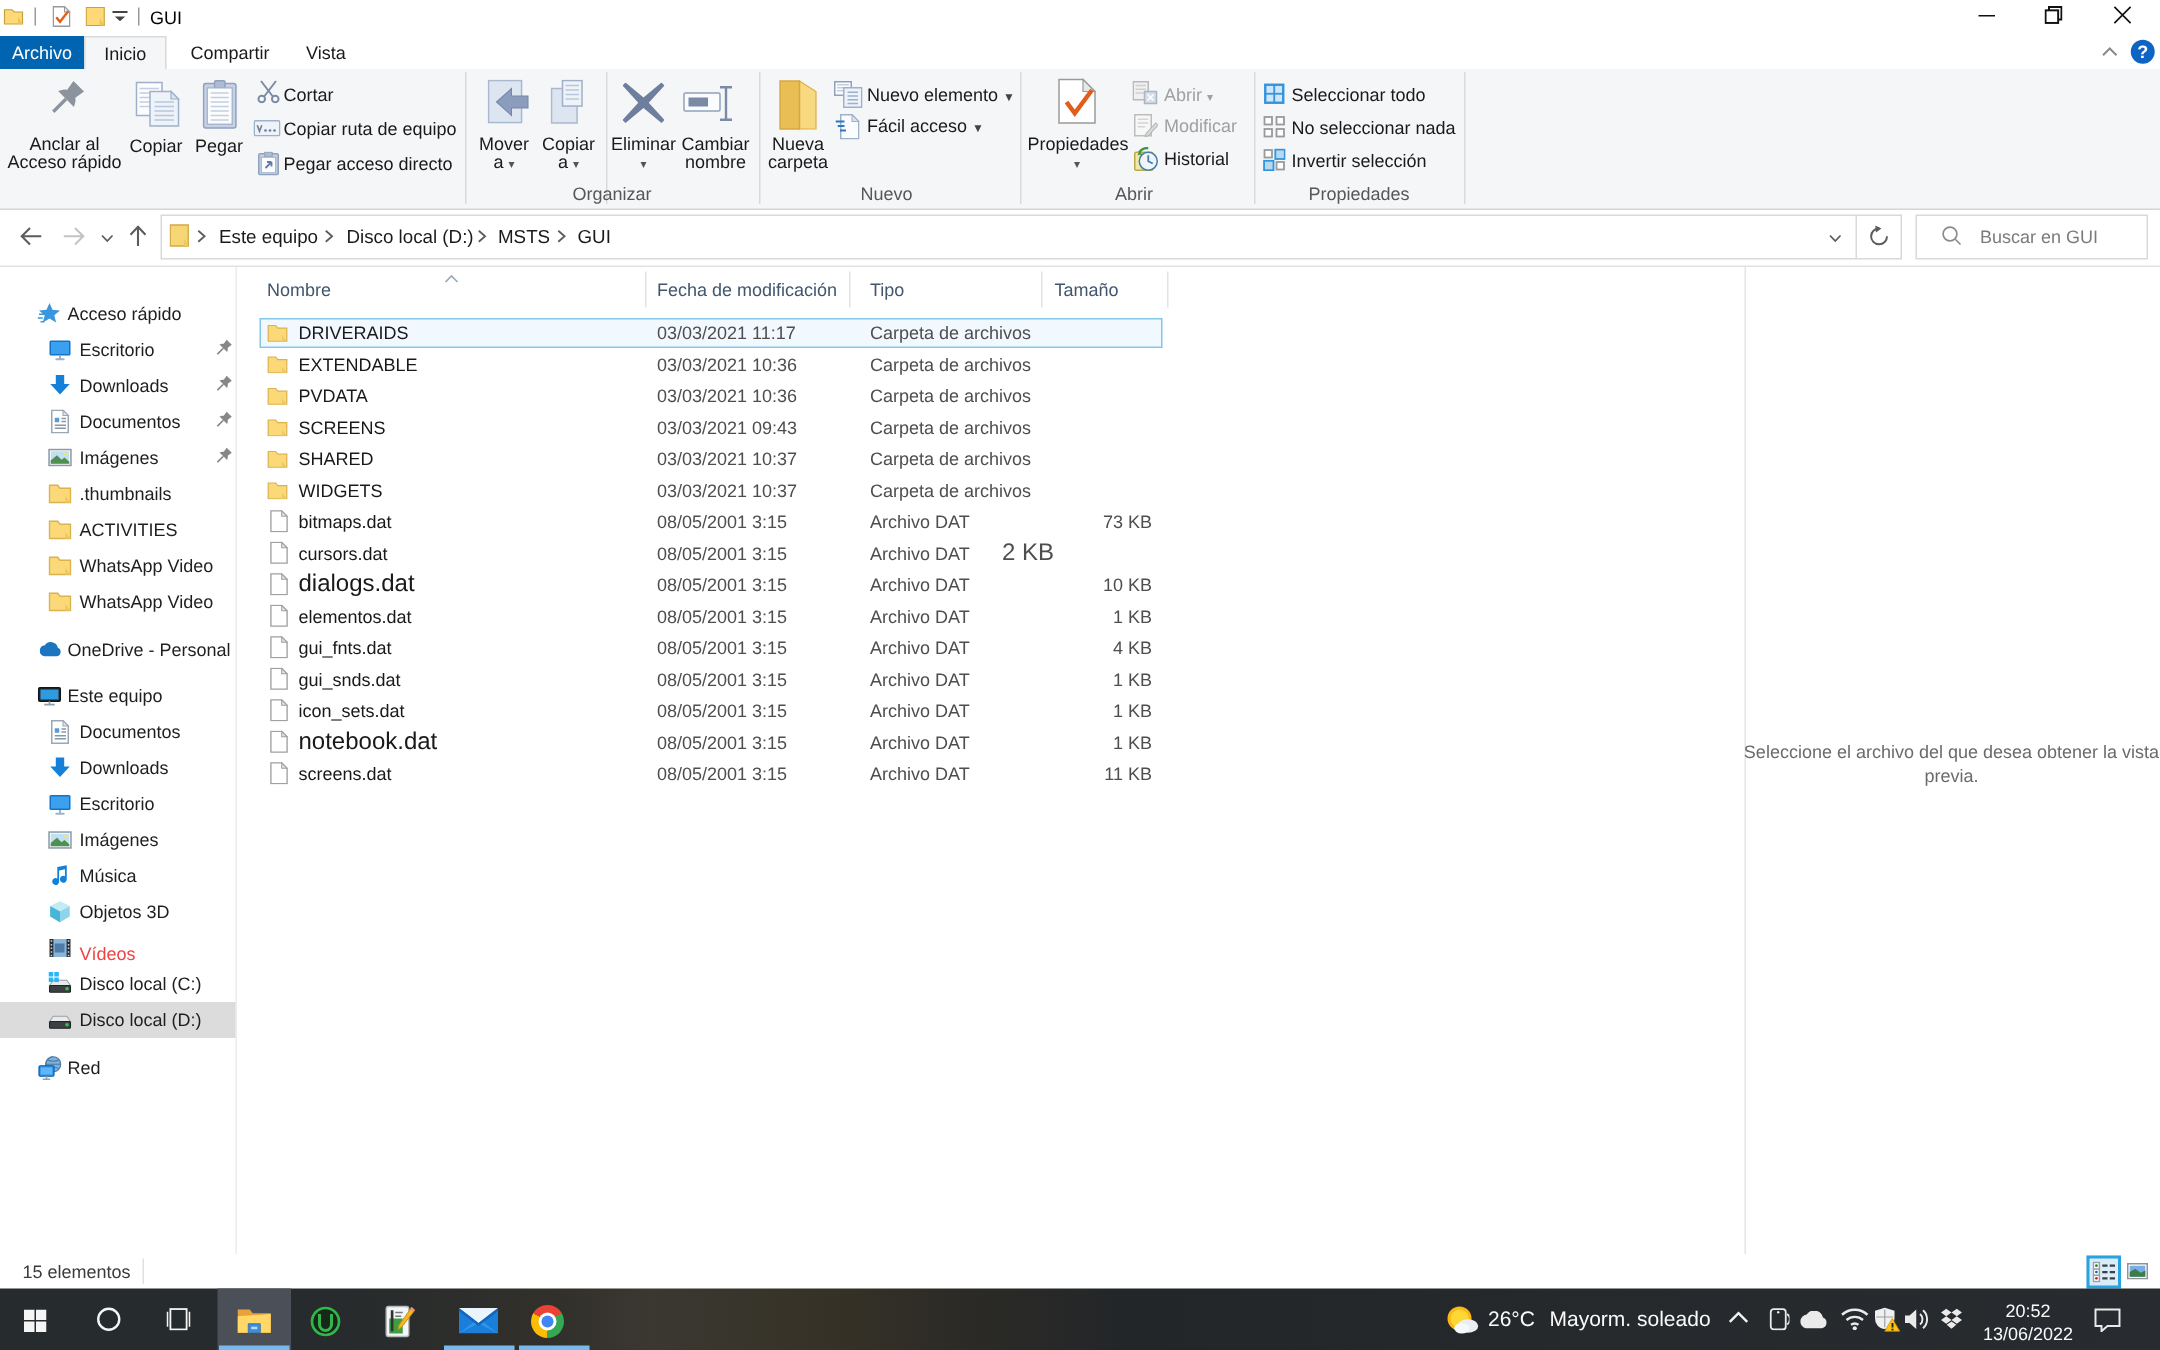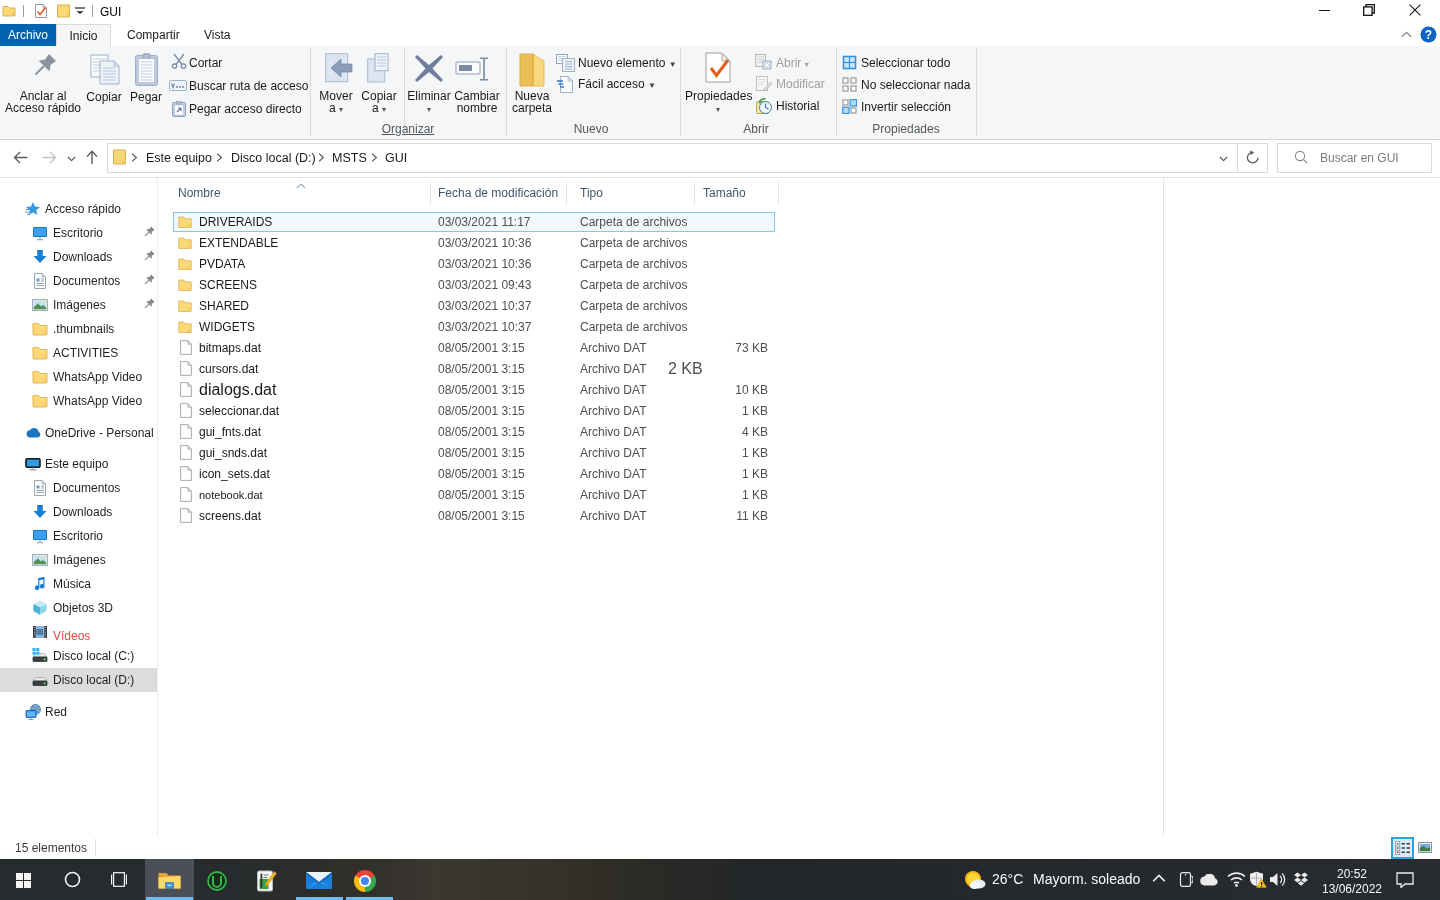--- a/index.html
+++ b/index.html
@@ -96,21 +96,21 @@
         </g>
       </svg>
     <div class="abs" style="left:189px;top:10px;">Cortar</div>
     <svg class="abs" style="left:169px;top:34px;" width="18" height="11" viewBox="0 0 18 11">
         <rect x="0.5" y="0.5" width="17" height="10" rx="1" fill="#eef2f9" stroke="#9fb0ca"></rect>
         <path d="M2.5 3.5 L4 7.5 L5.5 3.5" fill="none" stroke="#6f7f9b" stroke-width="1.1"></path>
         <circle cx="8" cy="7" r="0.9" fill="#6f7f9b"></circle>
         <circle cx="11" cy="7" r="0.9" fill="#6f7f9b"></circle>
         <circle cx="14" cy="7" r="0.9" fill="#6f7f9b"></circle>
       </svg>
-    <div class="abs" style="left:189px;top:33px;">Buscar ruta de acceso</div>
+    <div class="abs" style="left:189px;top:33px;">Copiar ruta de equipo</div>
     <svg class="abs" style="left:172px;top:55px;" width="14" height="16" viewBox="0 0 14 16">
         <rect x="0.5" y="1.5" width="13" height="14" rx="1" fill="#c6d2e4" stroke="#8fa1bd"></rect>
         <rect x="4.5" y="0.5" width="5" height="3" fill="#aebbd1" stroke="#8fa1bd" stroke-width="0.7"></rect>
         <rect x="2.2" y="3.8" width="9.6" height="10.4" fill="#fbfcfe" stroke="#9fb0ca" stroke-width="0.7"></rect>
         <path d="M5 11 L9 7 M9 7 L9 10 M9 7 L6 7" stroke="#5f7ba6" stroke-width="1.2" fill="none"></path>
       </svg>
     <div class="abs" style="left:189px;top:56px;">Pegar acceso directo</div>
     <div class="abs" style="left:90px;top:76px;width:126px;text-align:center;color:#54585b;margin-top:20px;">Portapapeles</div>
 
     <svg class="abs" style="left:325px;top:7px;" width="28" height="33" viewBox="0 0 28 33">
@@ -127,21 +127,21 @@
     <svg class="abs" style="left:415px;top:9px;" width="28" height="27" viewBox="0 0 28 27">
         <path d="M2 0 L14 10 L26 0 L28 2 L17.5 13.5 L28 25 L26 27 L14 17 L2 27 L0 25 L10.5 13.5 L0 2 Z" fill="#6d7e9e"></path>
       </svg>
     <div class="abs" style="left:399px;top:44px;width:60px;text-align:center;line-height:12px;">Eliminar<br><span style="font-size:8px;color:#555;">▾</span></div>
     <svg class="abs" style="left:455px;top:11px;" width="36" height="24" viewBox="0 0 36 24">
         <rect x="1" y="5" width="24" height="12" rx="1" fill="#fbfcfe" stroke="#8fa1bd"></rect>
         <rect x="4" y="8" width="13" height="6" fill="#7b8aa5"></rect>
         <path d="M29 2 L29 22 M25 1.2 L33 1.2 M25 22.8 L33 22.8" stroke="#7b8aa5" stroke-width="1.6"></path>
       </svg>
     <div class="abs" style="left:447px;top:44px;width:60px;text-align:center;line-height:12px;">Cambiar<br>nombre</div>
-    <div class="abs" style="left:345px;top:76px;width:126px;text-align:center;color:#54585b;text-decoration:underline;">Organizar</div>
+    <div class="abs" style="left:345px;top:76px;width:126px;text-align:center;color:#54585b;">Organizar</div>
 
     <svg class="abs" style="left:519px;top:7px;" width="26" height="34" viewBox="0 0 26 34">
         <path d="M1 1 L14 1 L14 33 L1 33 Z" fill="#e9bf55"></path>
         <path d="M14 1 L25 8 L25 33 L14 33 Z" fill="#f7d981" stroke="#dfae45" stroke-width="0.8"></path>
         <path d="M1 1 L14 1 L14 33 L1 33 Z" fill="none" stroke="#d8a83e" stroke-width="0.9"></path>
       </svg>
     <div class="abs" style="left:502px;top:44px;width:60px;text-align:center;line-height:12px;">Nueva<br>carpeta</div>
     <svg class="abs" style="left:556px;top:8px;" width="19" height="18" viewBox="0 0 19 18">
         <rect x="0.5" y="0.5" width="11" height="9" fill="#fbfcfe" stroke="#8fa1bd"></rect>
         <path d="M2 2.5h8M2 4.5h8M2 6.5h8" stroke="#c3cede" stroke-width="0.9"></path>
@@ -491,21 +491,21 @@
         <path d="M7.8 0.6 L7.8 4.2 L11.4 4.2 Z" fill="#e4e4e4" stroke="#a0a0a0" stroke-width="0.7"></path>
       </svg>
       <div class="abs" style="left:199px;top:202px;line-height:20px;font-size:16px;color:#191919;">dialogs.dat</div>
       <div class="abs" style="left:438px;top:202px;line-height:20px;font-size:12px;color:#4e4e4e;">08/05/2001 3:15</div>
       <div class="abs" style="left:580px;top:202px;line-height:20px;font-size:12px;color:#4e4e4e;">Archivo DAT</div>
       <div class="abs" style="left:668px;top:202px;width:100px;text-align:right;line-height:20px;font-size:12px;color:#4e4e4e;">10 KB</div>
     <svg class="abs" style="left:180px;top:225px;" width="12" height="15" viewBox="0 0 12 15">
         <path d="M0.6 0.6 L7.8 0.6 L11.4 4.2 L11.4 14.4 L0.6 14.4 Z" fill="#fff" stroke="#a0a0a0" stroke-width="0.9"></path>
         <path d="M7.8 0.6 L7.8 4.2 L11.4 4.2 Z" fill="#e4e4e4" stroke="#a0a0a0" stroke-width="0.7"></path>
       </svg>
-      <div class="abs" style="left:199px;top:223px;line-height:20px;font-size:12px;color:#191919;">seleccionar.dat</div>
+      <div class="abs" style="left:199px;top:223px;line-height:20px;font-size:12px;color:#191919;">elementos.dat</div>
       <div class="abs" style="left:438px;top:223px;line-height:20px;font-size:12px;color:#4e4e4e;">08/05/2001 3:15</div>
       <div class="abs" style="left:580px;top:223px;line-height:20px;font-size:12px;color:#4e4e4e;">Archivo DAT</div>
       <div class="abs" style="left:668px;top:223px;width:100px;text-align:right;line-height:20px;font-size:12px;color:#4e4e4e;">1 KB</div>
     <svg class="abs" style="left:180px;top:246px;" width="12" height="15" viewBox="0 0 12 15">
         <path d="M0.6 0.6 L7.8 0.6 L11.4 4.2 L11.4 14.4 L0.6 14.4 Z" fill="#fff" stroke="#a0a0a0" stroke-width="0.9"></path>
         <path d="M7.8 0.6 L7.8 4.2 L11.4 4.2 Z" fill="#e4e4e4" stroke="#a0a0a0" stroke-width="0.7"></path>
       </svg>
       <div class="abs" style="left:199px;top:244px;line-height:20px;font-size:12px;color:#191919;">gui_fnts.dat</div>
       <div class="abs" style="left:438px;top:244px;line-height:20px;font-size:12px;color:#4e4e4e;">08/05/2001 3:15</div>
       <div class="abs" style="left:580px;top:244px;line-height:20px;font-size:12px;color:#4e4e4e;">Archivo DAT</div>
@@ -523,32 +523,33 @@
         <path d="M7.8 0.6 L7.8 4.2 L11.4 4.2 Z" fill="#e4e4e4" stroke="#a0a0a0" stroke-width="0.7"></path>
       </svg>
       <div class="abs" style="left:199px;top:286px;line-height:20px;font-size:12px;color:#191919;">icon_sets.dat</div>
       <div class="abs" style="left:438px;top:286px;line-height:20px;font-size:12px;color:#4e4e4e;">08/05/2001 3:15</div>
       <div class="abs" style="left:580px;top:286px;line-height:20px;font-size:12px;color:#4e4e4e;">Archivo DAT</div>
       <div class="abs" style="left:668px;top:286px;width:100px;text-align:right;line-height:20px;font-size:12px;color:#4e4e4e;">1 KB</div>
     <svg class="abs" style="left:180px;top:309px;" width="12" height="15" viewBox="0 0 12 15">
         <path d="M0.6 0.6 L7.8 0.6 L11.4 4.2 L11.4 14.4 L0.6 14.4 Z" fill="#fff" stroke="#a0a0a0" stroke-width="0.9"></path>
         <path d="M7.8 0.6 L7.8 4.2 L11.4 4.2 Z" fill="#e4e4e4" stroke="#a0a0a0" stroke-width="0.7"></path>
       </svg>
-      <div class="abs" style="left:199px;top:307px;line-height:20px;font-size:11px;color:#191919;">notebook.dat</div>
+      <div class="abs" style="left:199px;top:307px;line-height:20px;font-size:16px;color:#191919;">notebook.dat</div>
       <div class="abs" style="left:438px;top:307px;line-height:20px;font-size:12px;color:#4e4e4e;">08/05/2001 3:15</div>
       <div class="abs" style="left:580px;top:307px;line-height:20px;font-size:12px;color:#4e4e4e;">Archivo DAT</div>
       <div class="abs" style="left:668px;top:307px;width:100px;text-align:right;line-height:20px;font-size:12px;color:#4e4e4e;">1 KB</div>
     <svg class="abs" style="left:180px;top:330px;" width="12" height="15" viewBox="0 0 12 15">
         <path d="M0.6 0.6 L7.8 0.6 L11.4 4.2 L11.4 14.4 L0.6 14.4 Z" fill="#fff" stroke="#a0a0a0" stroke-width="0.9"></path>
         <path d="M7.8 0.6 L7.8 4.2 L11.4 4.2 Z" fill="#e4e4e4" stroke="#a0a0a0" stroke-width="0.7"></path>
       </svg>
       <div class="abs" style="left:199px;top:328px;line-height:20px;font-size:12px;color:#191919;">screens.dat</div>
       <div class="abs" style="left:438px;top:328px;line-height:20px;font-size:12px;color:#4e4e4e;">08/05/2001 3:15</div>
       <div class="abs" style="left:580px;top:328px;line-height:20px;font-size:12px;color:#4e4e4e;">Archivo DAT</div>
       <div class="abs" style="left:668px;top:328px;width:100px;text-align:right;line-height:20px;font-size:12px;color:#4e4e4e;">11 KB</div>
+    <div class="abs" style="left:1162px;top:315px;width:278px;text-align:center;font-size:12px;line-height:16px;color:#6b6b6b;white-space:nowrap;">Seleccione el archivo del que desea obtener la vista<br>previa.</div>
   </div>
 
   <div class="abs" id="status" style="left:0;top:836px;width:1304px;height:23px;background:#fff;">
     <div class="abs" style="left:15px;top:5px;font-size:12px;color:#3b3b3b;">15 elementos</div>
     <div class="abs" style="left:95px;top:3px;width:1px;height:17px;background:#e0e0e0;"></div>
     <div class="abs" style="left:1391px;top:1px;width:23px;height:22px;background:#d8ecf9;border:2px solid #2aa2e0;"></div>
     <svg class="abs" style="left:1395px;top:5px;" width="15" height="14" viewBox="0 0 15 14">
         <rect x="0.6" y="0.6" width="4" height="12.8" fill="#fff" stroke="#9aa0a6" stroke-width="1"></rect>
         <path d="M0.6 5 L4.6 5 M0.6 9.2 L4.6 9.2" stroke="#9aa0a6" stroke-width="1"></path>
         <circle cx="2.6" cy="2.8" r="0.9" fill="#2e7d32"></circle>

